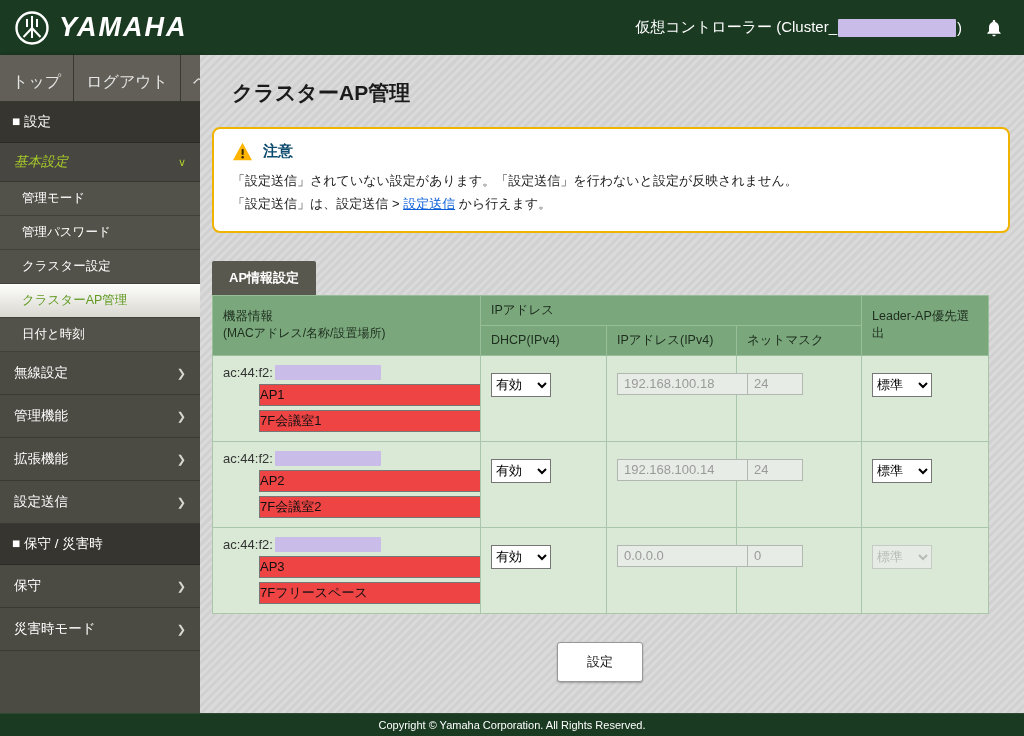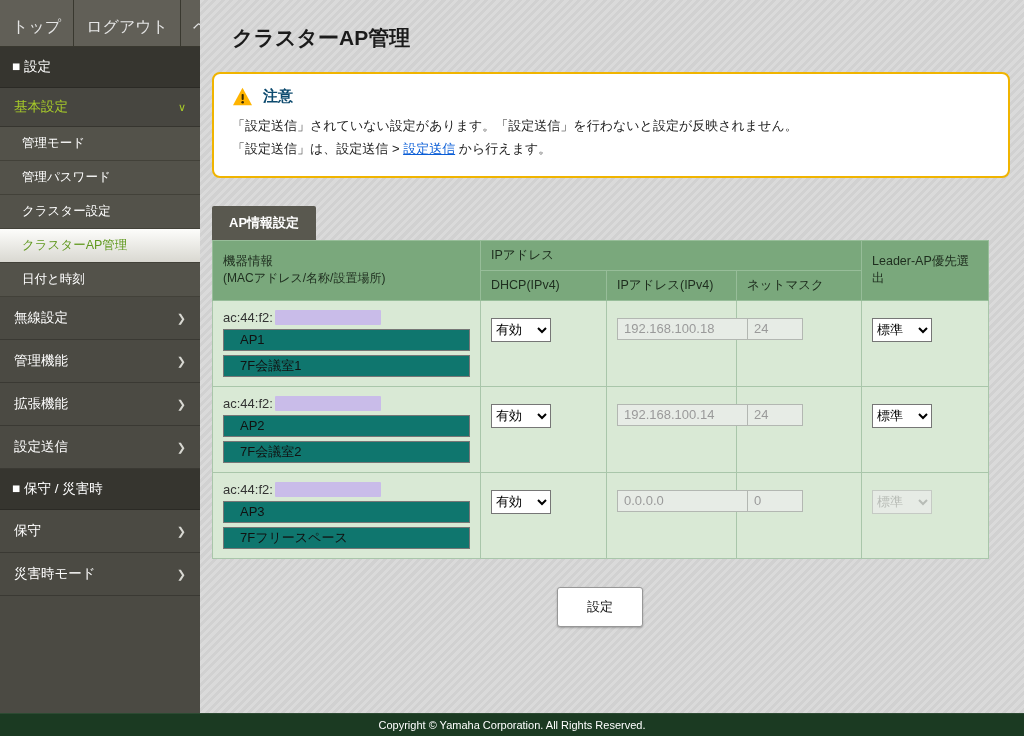--- a/index.html
+++ b/index.html
@@ -17,21 +17,21 @@
   .redact-header { width:118px; height:18px; margin:0 1px; }
 
   
   .layout { flex:1 1 auto; display:flex; min-height:0; }
 
   
   .sidebar { flex:0 0 200px; background:#4b4a43; color:#fff; font-size:13px; overflow:hidden; box-shadow:2px 0 4px rgba(0,0,0,.25); }
   .side-tabs { display:flex; background:#45443d; }
   .side-tab { padding:17px 12px 8px; background:#615f57; border-right:1px solid #39382f; border-bottom:1px solid #39382f; font-size:16px; color:#e5e5e5; cursor:pointer; white-space:nowrap; }
   .side-section { padding:11px 12px; background:#36352f; font-size:13.5px; border-bottom:1px solid #2b2a25; color:#fff; }
-  .side-expand { display:flex; justify-content:space-between; align-items:center; padding:10px 14px; color:#a8cc29; background:#474640; border-bottom:1px solid #36352f; font-size:13.5px; cursor:pointer; }
+  .side-expand { display:flex; justify-content:space-between; align-items:center; padding:10px 14px; color:#a8cc29; background:#474640; border-bottom:1px solid #36352f; font-size:13.5px; cursor:pointer;font-style:italic; }
   .side-expand .chev { font-size:11px; color:#a8cc29; }
   .side-sub { padding:8px 2px 8px 22px; background:#53524a; border-bottom:1px solid #424139; font-size:12.5px; color:#fff; cursor:pointer; }
   .side-sub.active { background:linear-gradient(#fdfdfb,#d9d8d1); color:#629a21; }
   .side-menu { display:flex; justify-content:space-between; align-items:center; padding:12px 14px; background:#4b4a43; border-bottom:1px solid #3a3933; font-size:13.5px; color:#fff; cursor:pointer; }
   .side-menu .chev { font-size:11px; color:#d8d8d2; }
 
   
   .main { flex:1 1 auto; min-width:0; padding:20px 14px 0 12px;
           background:repeating-linear-gradient(135deg,#dadada 0 3px,#d1d1d1 3px 6px); }
   .page-title { font-size:21px; font-weight:bold; color:#1b1b1b; margin:4px 0 20px 20px; }
@@ -42,38 +42,61 @@
   .notice-link { color:#0b5ed7; text-decoration:underline; cursor:pointer; }
 
   .tab { display:inline-block; background:#59584f; color:#fff; padding:8px 17px; font-size:13px; font-weight:bold; border-radius:2px 2px 0 0; }
 
   table.ap-table { border-collapse:collapse; width:776px; background:#d9e9d5; border:1px solid #8fb890; table-layout:fixed; }
   .ap-table th { background:#7aa87c; color:#1e2d1e; font-weight:normal; font-size:12.5px; text-align:left; padding:6px 10px; border:1px solid #97bd99; vertical-align:middle; }
   .ap-table th .sub { display:block; font-size:12px; }
   .ap-table td { padding:9px 10px; border:1px solid #a9c6aa; vertical-align:top; font-size:13px; color:#333; background:#d9e9d5; }
   .mac-line { display:flex; align-items:center; gap:2px; margin-bottom:3px; font-size:13px; color:#333; }
   .redact-mac { width:106px; height:15px; }
-  .cell-input { display:block; width:100%; height:22px; border:1px solid #767676; font-size:13px; padding:1px 16px; margin-top:4px; background:#0f766e; font-family:inherit; color:#111; }
+  .cell-input { display:block; width:100%; height:22px; border:1px solid #767676; font-size:13px; padding:1px 0; margin-top:4px; background:#ef4444; font-family:inherit; color:#111;margin-left:36px; }
   .ro-input { height:22px; border:1px solid #b3b7b2; background:#e7ece6; color:#9a9a9a; font-size:13px; padding:1px 6px; font-family:inherit; margin-top:8px; }
   .ro-ip { width:138px; }
   .ro-mask { width:56px; }
   select.cell-select { height:24px; font-size:13px; border:1px solid #767676; background:#fff; font-family:inherit; margin-top:8px; min-width:60px; }
   select.cell-select:disabled { color:#aaa; background:#ececec; border-color:#bdbdbd; }
 
   .button-row { width:776px; text-align:center; margin-top:28px; }
   .submit-btn { padding:10px 29px; font-size:13px; background:#fff; border:1px solid #979797; border-radius:3px; box-shadow:0 1px 2px rgba(0,0,0,.25); cursor:pointer; font-family:inherit; color:#111; }
 
   
   .footer { flex:0 0 23px; background:#1b3a22; color:#fff; font-size:11px; display:flex; align-items:center; justify-content:center; border-top:1px solid #2c4a32; }
 </style>
 </head>
 <body>
 
 <div class="page">
 
+  <header class="topbar">
+    <div class="brand">
+      <span style="display:inline-flex;">
+        <svg width="36" height="36" viewBox="0 0 36 36">
+          <circle cx="18" cy="18" r="15.5" fill="none" stroke="#ffffff" stroke-width="2.4"></circle>
+          <path d="M18 6 v22 M18 18 L9.5 27 M18 18 L26.5 27 M13 9 v8 M23 9 v8" stroke="#ffffff" stroke-width="2" fill="none"></path>
+        </svg>
+      </span>
+      <span class="brand-text">YAMAHA</span>
+    </div>
+    <div class="topbar-right">
+      <span class="controller-label">
+        <span>仮想コントローラー (Cluster_</span>
+        <span class="redact redact-header"></span>
+        <span>)</span>
+      </span>
+      <span style="display:inline-flex;cursor:pointer;">
+        <svg width="20" height="20" viewBox="0 0 24 24">
+          <path fill="#ffffff" d="M12 22c1.1 0 2-.9 2-2h-4c0 1.1.9 2 2 2zm6-6v-5c0-3.07-1.63-5.64-4.5-6.32V4c0-.83-.67-1.5-1.5-1.5S10.5 3.17 10.5 4v.68C7.64 5.36 6 7.92 6 11v5l-2 2v1h16v-1l-2-2z"></path>
+        </svg>
+      </span>
+    </div>
+  </header>
 
   <div class="layout">
 
     <aside class="sidebar">
       <div class="side-tabs">
         <div class="side-tab"><span>トップ</span></div>
         <div class="side-tab"><span>ログアウト</span></div>
         <div class="side-tab"><span>ヘルプ</span></div>
       </div>
 

